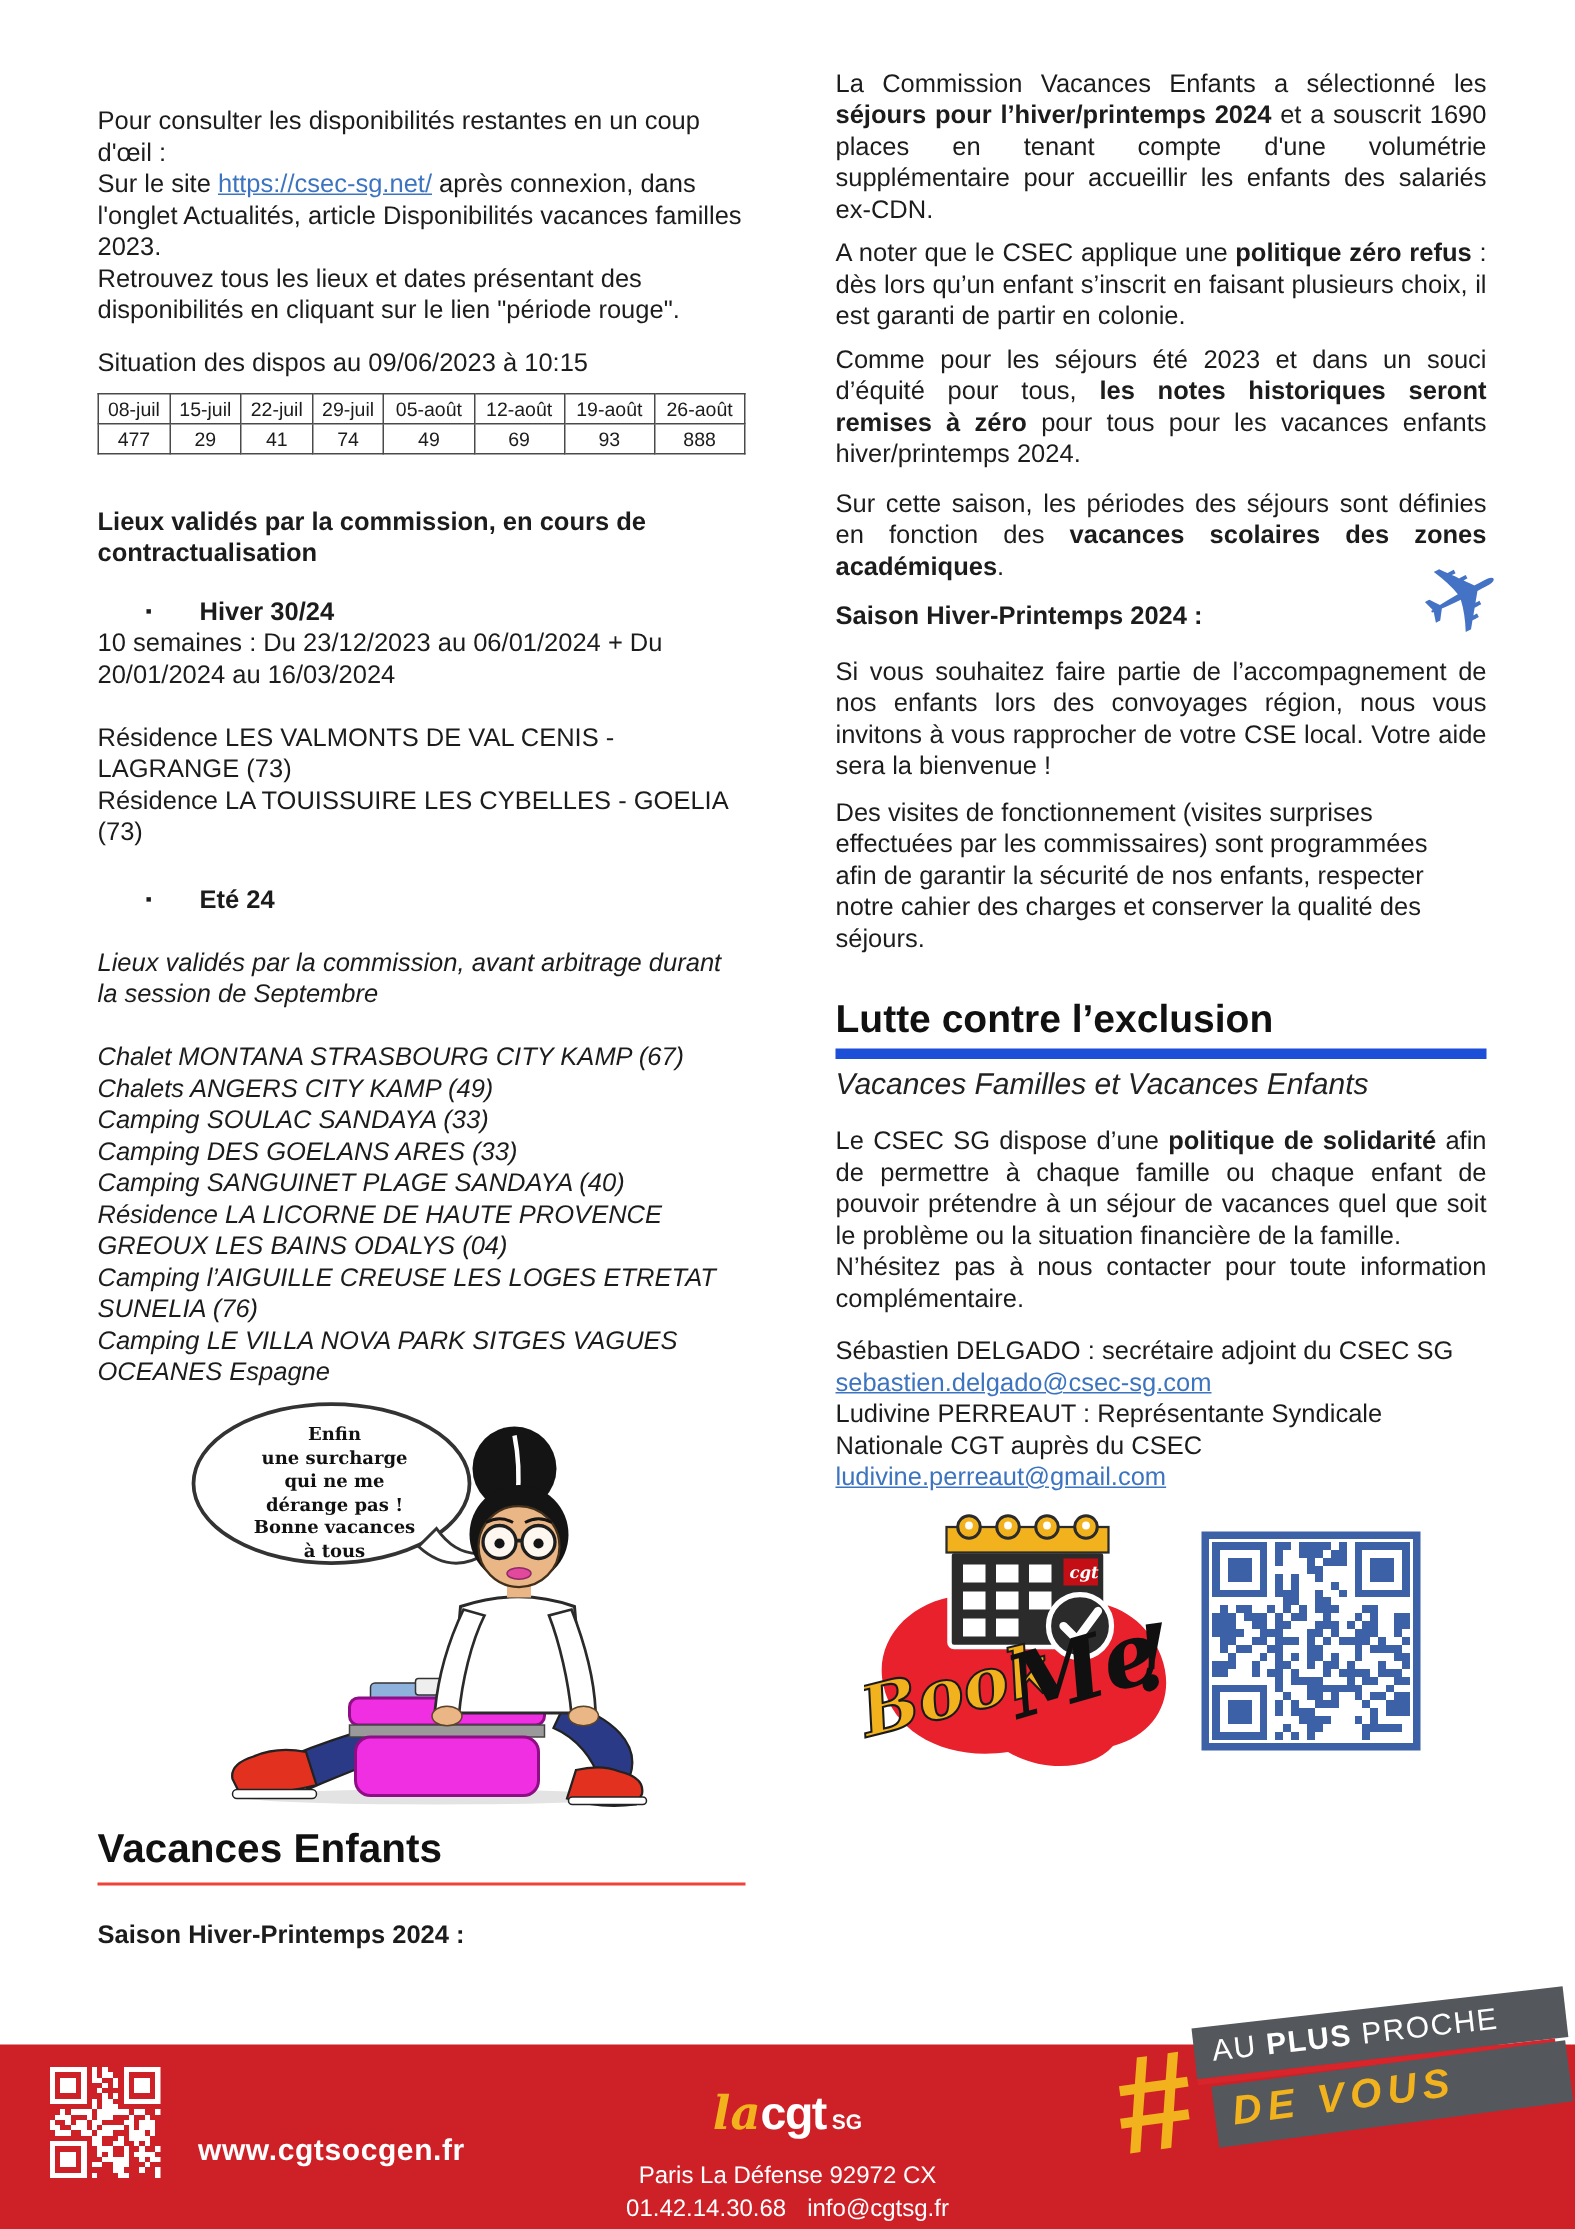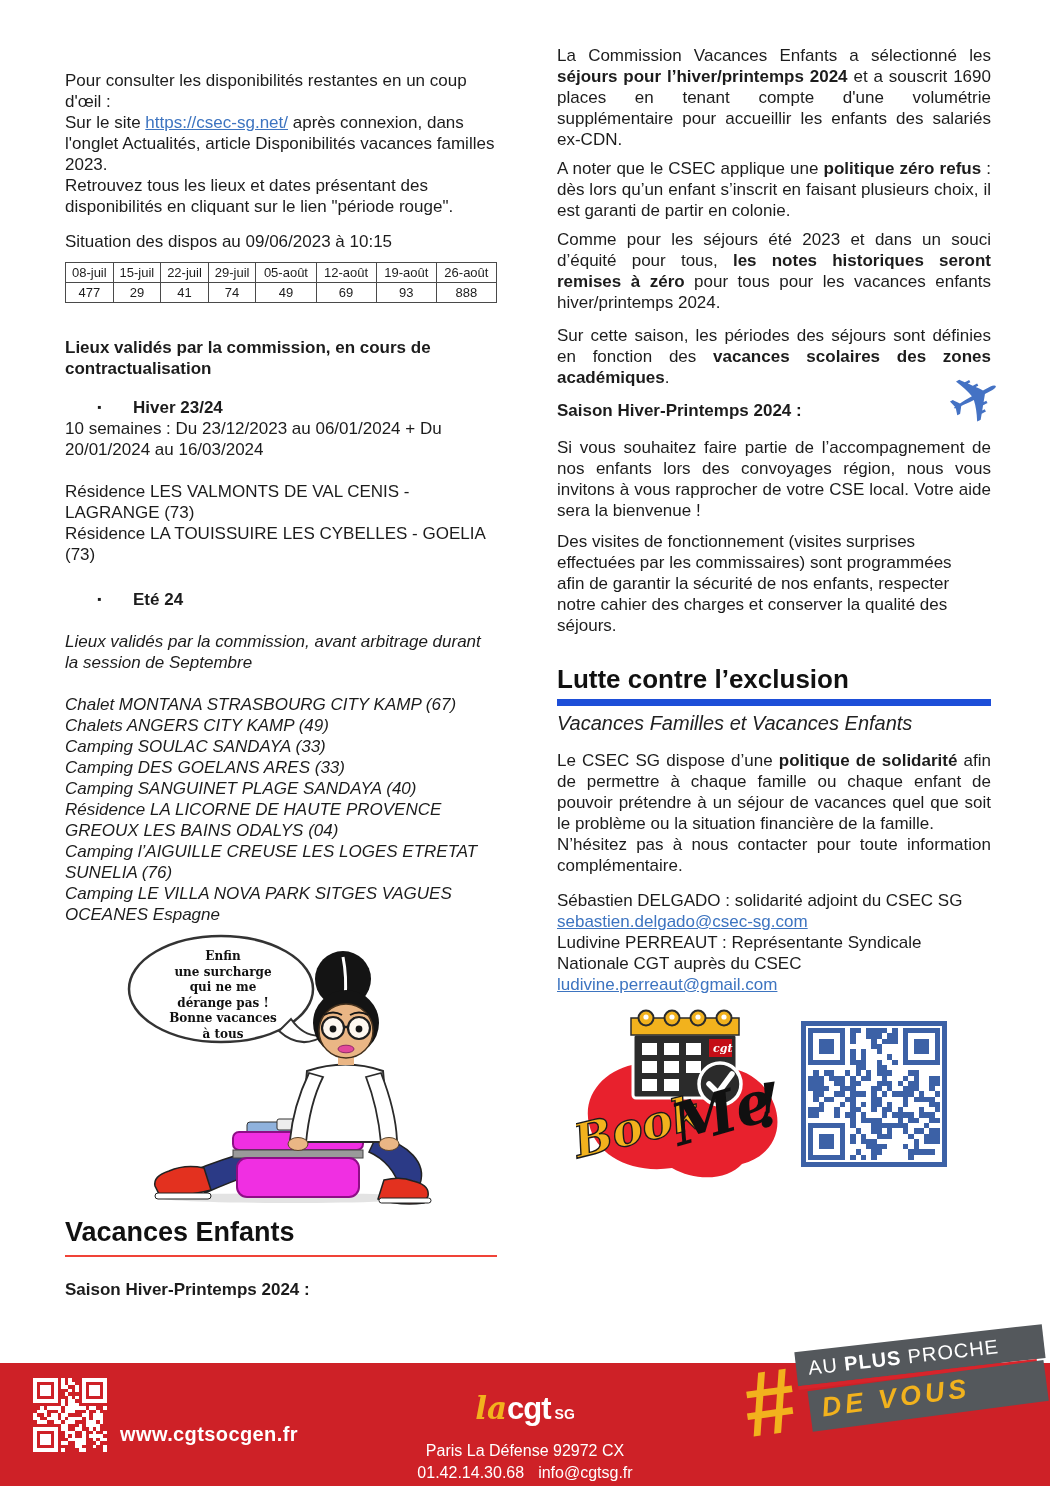--- a/index.html
+++ b/index.html
@@ -61,21 +61,21 @@
   #qr-blue{position:absolute;left:801px;top:1021px;width:132px;height:132px;
            border:5px solid var(--qr_blue);background:#fff;padding:2px;}
   svg.qr{shape-rendering:crispEdges;display:block;}
   #qr-blue .m,#qr-blue .f{fill:var(--qr_blue);} #qr-blue .h{fill:#fff;}
   #qr-footer .m,#qr-footer .f{fill:#fff;} #qr-footer .h{fill:var(--red);}
 
   
   #footer{position:absolute;left:0;top:1363px;width:1050px;height:123px;
           background:var(--red);}
   #qr-footer{position:absolute;left:33px;top:15px;width:74px;height:74px;}
-  #site{position:absolute;left:120px;top:60px;color:#fff;font-size:20px;
+  #site{position:absolute;left:132px;top:60px;color:#fff;font-size:20px;
         font-weight:bold;letter-spacing:.4px;}
   #footer-center{position:absolute;left:390px;top:22px;width:270px;
                  text-align:center;color:#fff;}
   #logo-line{line-height:47px;}
   #logo-la{font-family:"DejaVu Serif",serif;font-style:italic;font-weight:bold;
            font-size:31px;color:var(--yellow);}
   #logo-cgt{font-weight:bold;font-size:31px;letter-spacing:-1px;}
   #logo-sg{font-weight:bold;font-size:14px;margin-left:4px;}
   #addr{font-size:16px;line-height:20px;margin-top:3px;}
   #phone-line{font-size:16px;line-height:20px;margin-top:2px;}
@@ -127,21 +127,21 @@
         <td>69</td>
         <td>93</td>
         <td>888</td>
       </tr>
     </tbody>
       </table>
 
     <div class="commission-title">Lieux validés par la commission, en cours de contractualisation</div>
 
     <div class="bullet-item">
-        <span>Hiver 23/24</span>
+        <span>Hiver 30/24</span>
       </div>
     <div class="hiver-text">10 semaines : Du 23/12/2023 au 06/01/2024 + Du 20/01/2024 au 16/03/2024</div>
 
     <div class="residences">
       <div>Résidence LES VALMONTS DE VAL CENIS - LAGRANGE (73)</div>
       <div>Résidence LA TOUISSUIRE LES CYBELLES - GOELIA (73)</div>
     </div>
 
     <div class="bullet-item ete">
         <span>Eté 24</span>
@@ -227,21 +227,21 @@
 
     <p class="rich just gap16">Si vous souhaitez faire partie de l’accompagnement de nos enfants lors des convoyages région, nous vous invitons à vous rapprocher de votre CSE local. Votre aide sera la bienvenue !</p>
     <p class="rich gap10" id="p5">Des visites de fonctionnement (visites surprises effectuées par les commissaires) sont programmées afin de garantir la sécurité de nos enfants, respecter notre cahier des charges et conserver la qualité des séjours.</p>
 
     <h2 class="lutte">Lutte contre l’exclusion</h2>
     <div class="subtitle">Vacances Familles et Vacances Enfants</div>
 
     <p class="rich just gap16"><span>Le CSEC SG dispose d’une </span><span class="b">politique de solidarité</span><span> afin de permettre à chaque famille ou chaque enfant de pouvoir prétendre à un séjour de vacances quel que soit le problème ou la situation financière de la famille.</span></p>
     <p class="rich just">N’hésitez pas à nous contacter pour toute information complémentaire.</p>
 
-    <div class="contact-name">Sébastien DELGADO : solidarité adjoint du CSEC SG</div>
+    <div class="contact-name">Sébastien DELGADO : secrétaire adjoint du CSEC SG</div>
     <div class="link">sebastien.delgado@csec-sg.com</div>
     <div class="contact-name2">Ludivine PERREAUT : Représentante Syndicale Nationale CGT auprès du CSEC</div>
     <div class="link">ludivine.perreaut@gmail.com</div>
   </div>
 
   <div id="plane">✈</div>
 
   <div id="bookme">
     <svg width="215" height="182" viewBox="0 0 215 182">
       <path d="M62,58 C30,62 6,88 13,118 C20,150 56,168 96,162 C120,176 152,174 166,158 C196,150 208,124 198,98 C190,76 170,63 150,62 C136,40 96,42 86,56 C76,50 70,54 62,58 Z" fill="#e8212d"></path>

